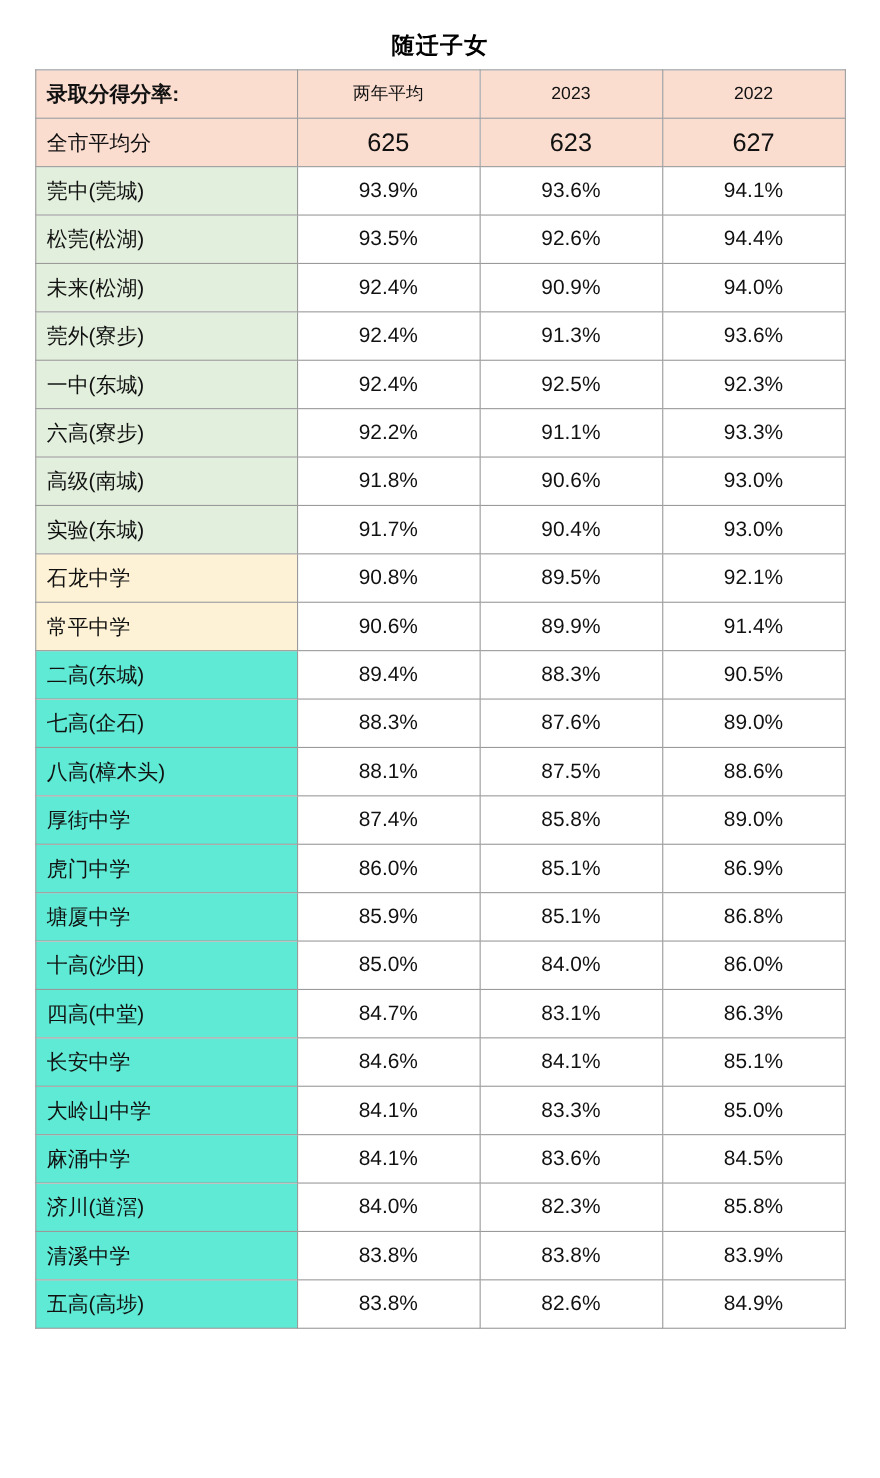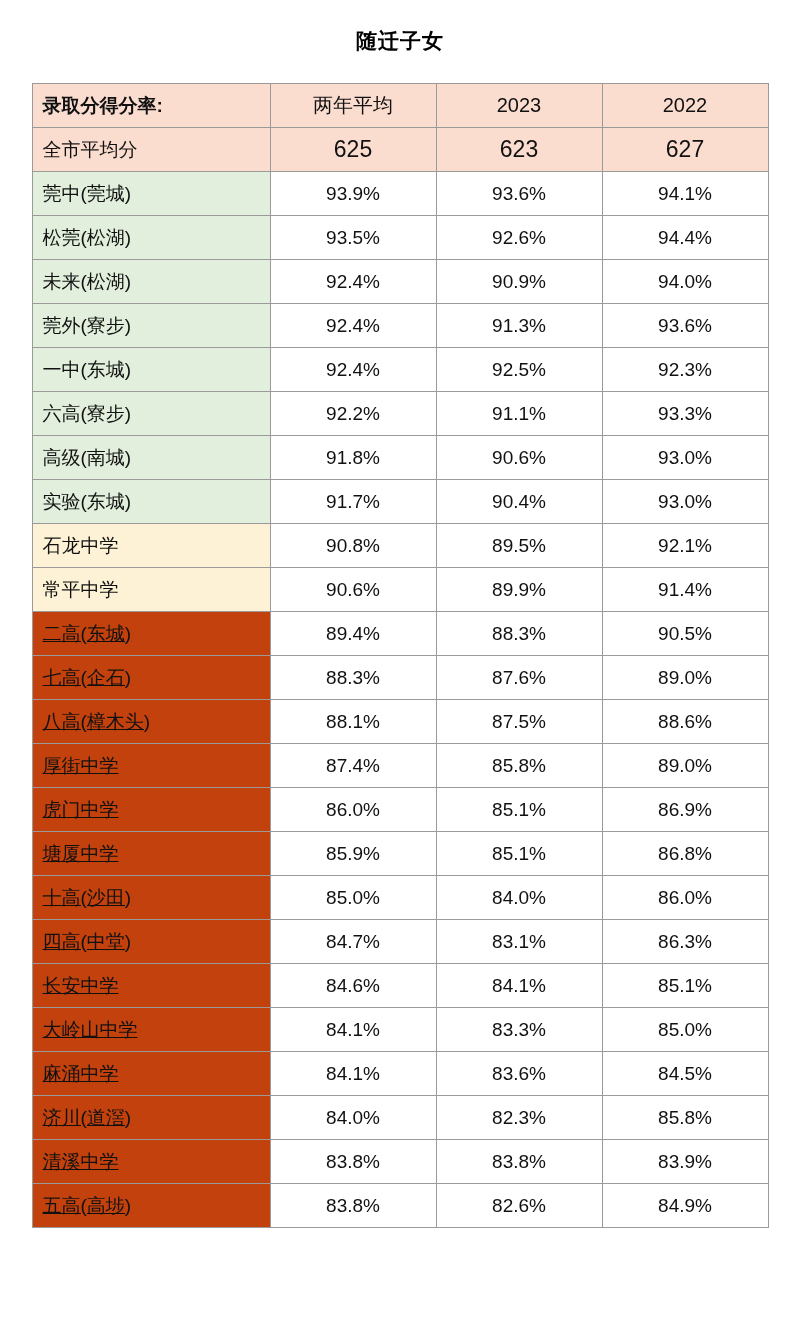--- a/index.html
+++ b/index.html
@@ -14,21 +14,21 @@
     color: #1a1a1a;
     position: relative;
     overflow: hidden;
   }
   .page-title {
     text-align: center;
     font-size: 21px;
     font-weight: bold;
     letter-spacing: 1px;
     padding-top: 27px;
-    padding-bottom: 28px;
+    padding-bottom: 8px;
     color: #000;
   }
   table.grid {
     border-collapse: collapse;
     width: 614px;
     margin: 0 auto;
     table-layout: fixed;
   }
   table.grid td {
     border: 1px solid #9a9a9a;
@@ -49,33 +49,33 @@
     text-align: center;
   }
   
   tr.head td {
     background: #fbddd0;
     font-weight: bold;
     font-size: 19px;
   }
   tr.head td.val-cell {
     font-weight: normal;
-    font-size: 20px;
+    font-size: 16px;
   }
   tr.avg td {
     background: #fbddd0;
     font-size: 23px;
   }
   tr.avg td.name-cell {
     font-size: 19px;
   }
   
   td.tint-green { background: #e2efdc; }
   td.tint-amber { background: #fdf2d5; margin-left: 25px; }
-  td.tint-none  { background: #c2410c; text-decoration: underline; }
+  td.tint-none  { background: #5eead4; }
   .footer-note {
     text-align: center;
     font-size: 19px;
     font-weight: bold;
     color: #000;
     margin-top: 14px;
   }
 </style>
 </head>
 <body>

